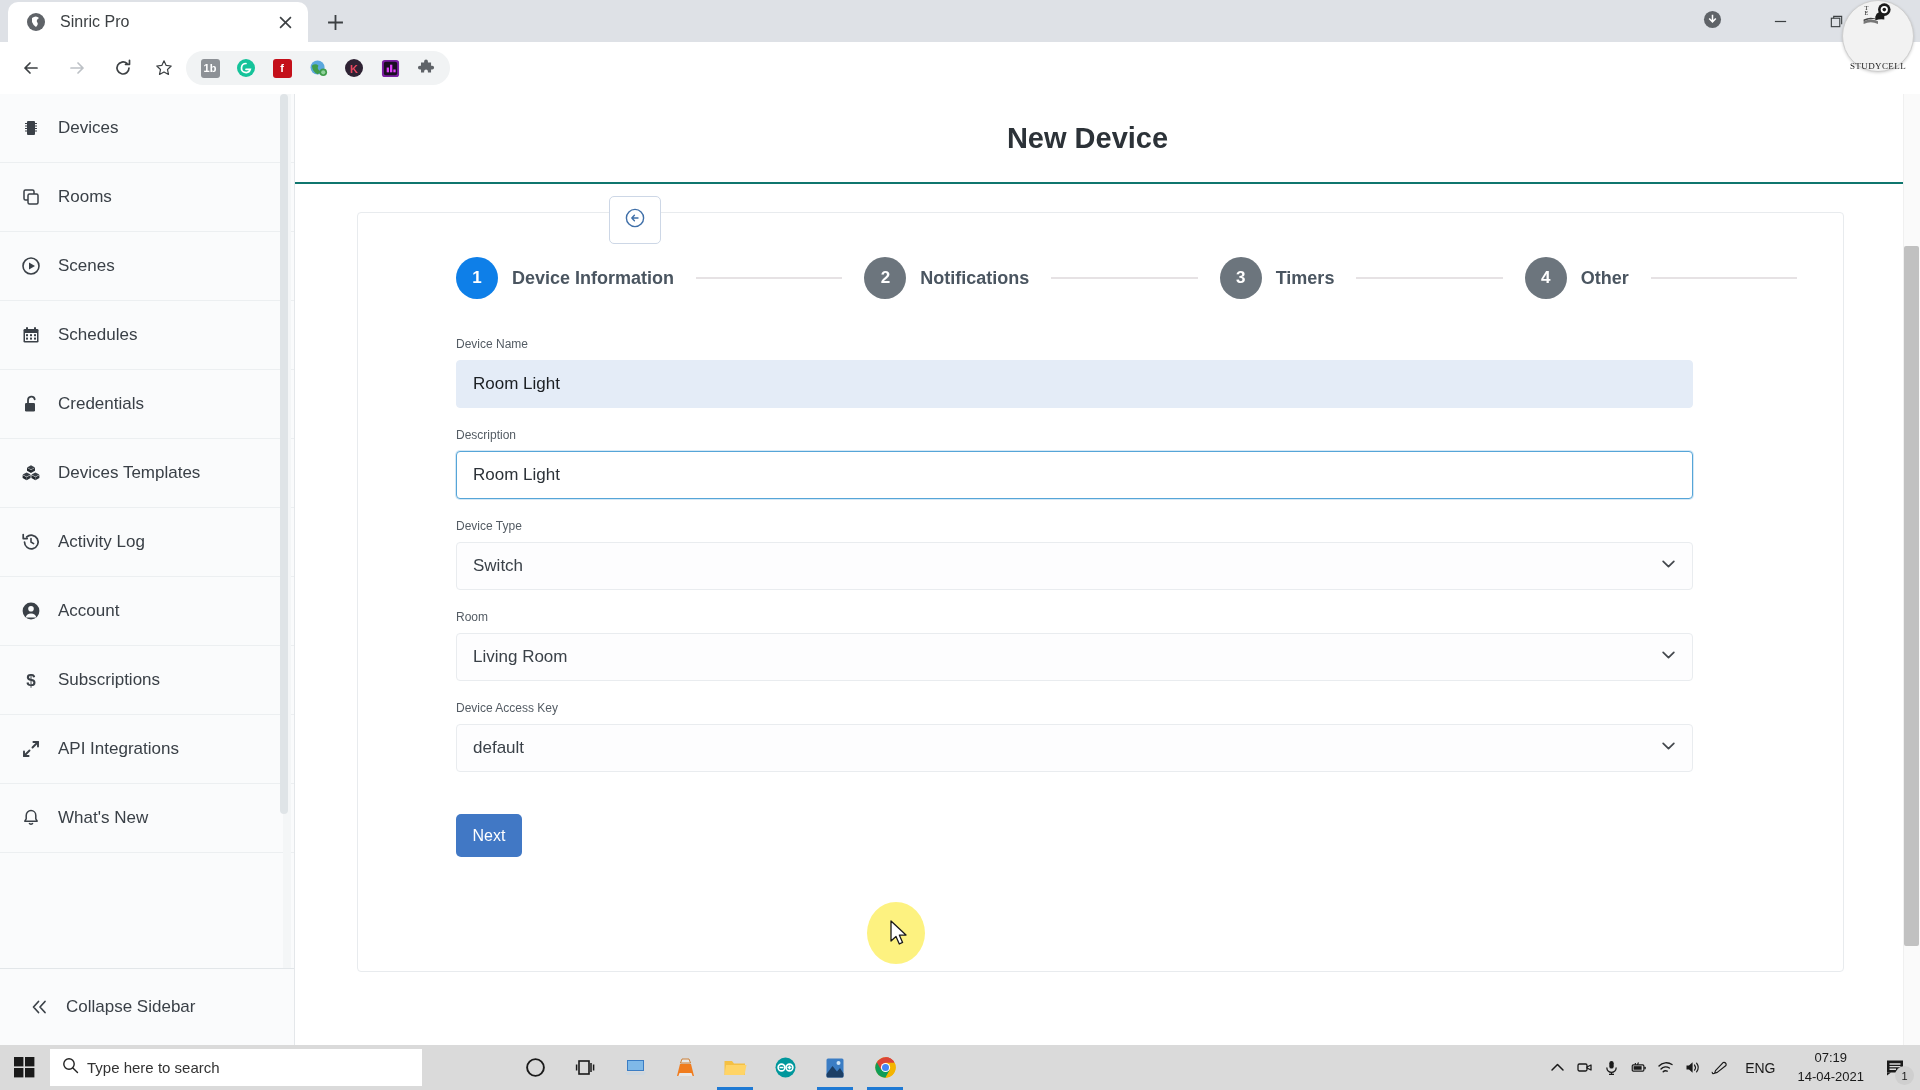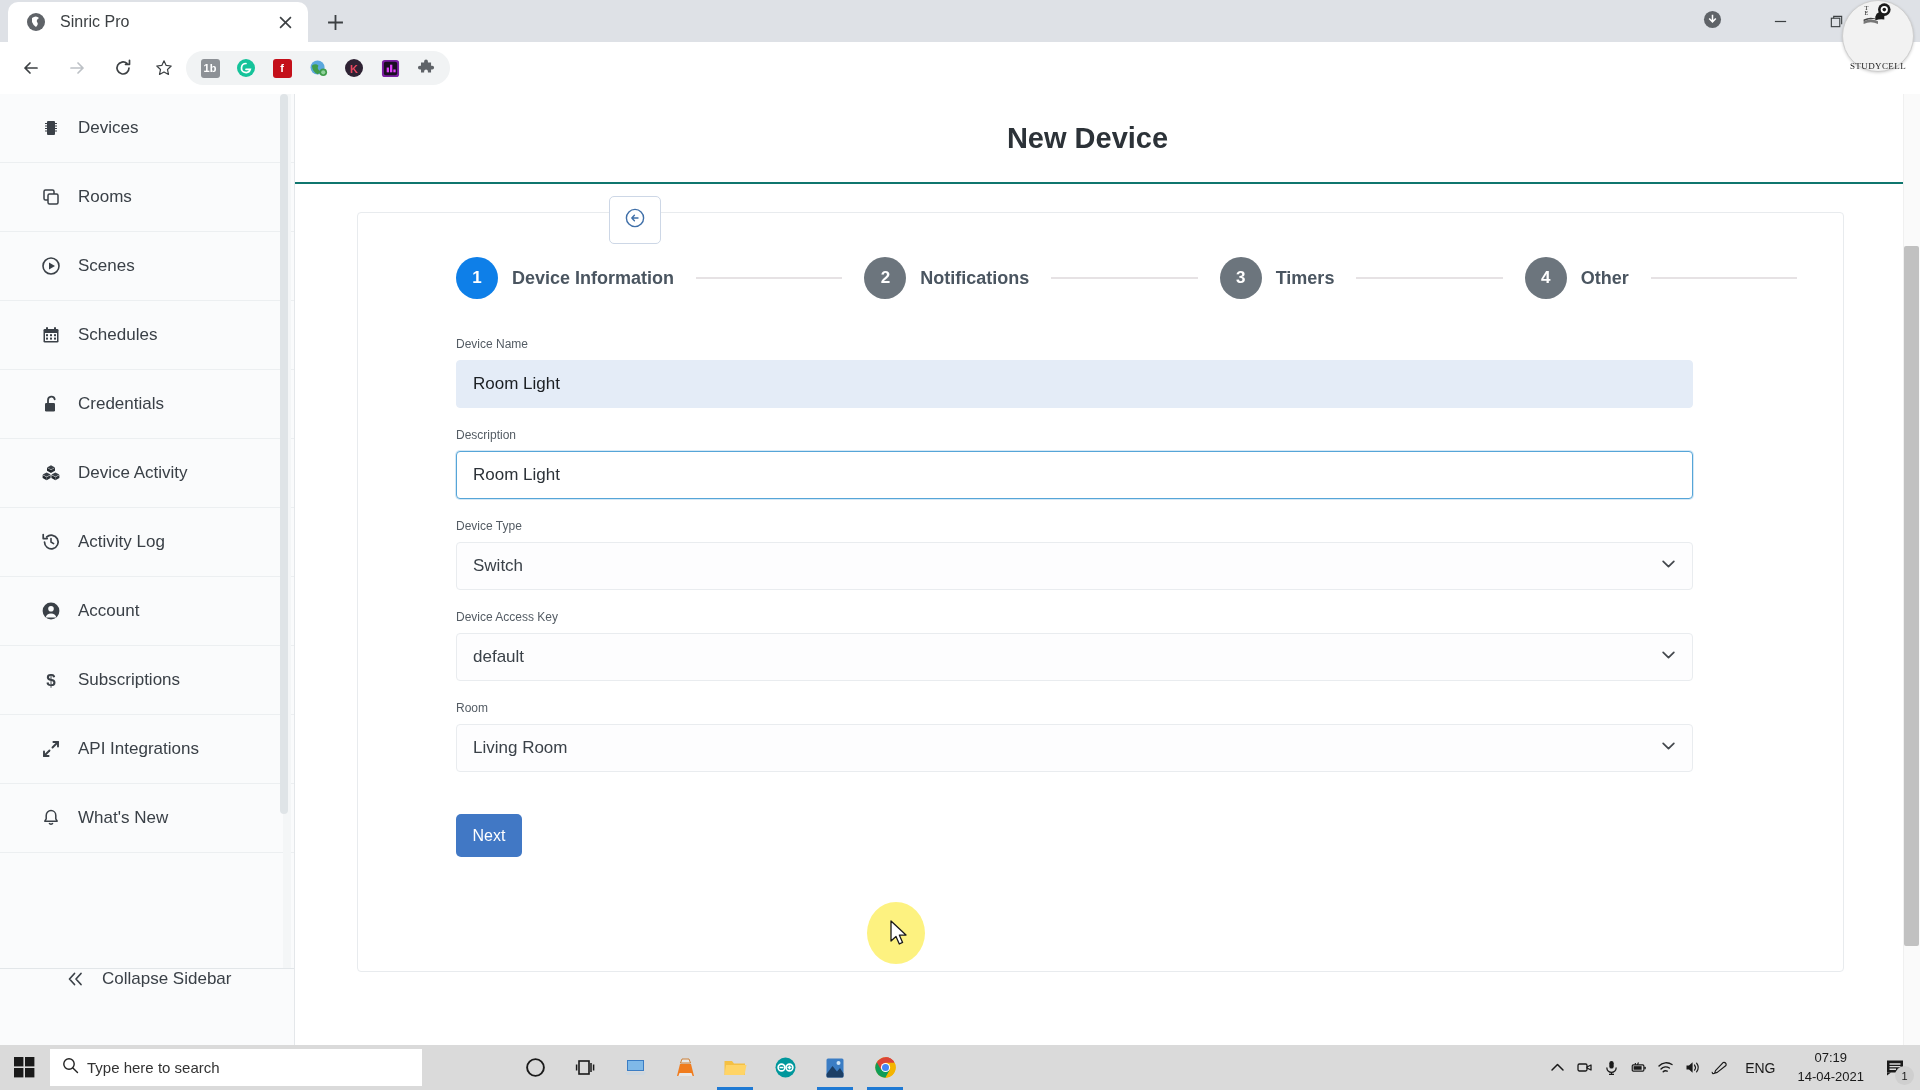--- a/index.html
+++ b/index.html
@@ -64,30 +64,30 @@
   .viewport { height: 951px; background: #ffffff; display: flex; position: relative; overflow: hidden; }
 
   
   .sidebar {
     width: 295px; flex: 0 0 295px; background: #fafbfc;
     border-right: 1px solid #e4e7ea; display: flex; flex-direction: column;
     position: relative;
   }
   .side-scroll { flex: 1; overflow: hidden; position: relative; }
   .side-item {
-    height: 69px; display: flex; align-items: center; padding-left: 34px;
+    height: 69px; display: flex; align-items: center; padding-left: 14px;
     border-bottom: 1px solid #eceff1; background: #fafbfc;
   }
   .side-icon { width: 34px; flex: 0 0 34px; display: flex; align-items: center; justify-content: center; color: #3a4047; }
   .side-icon svg { width: 20px; height: 20px; }
   .side-label { font-size: 17px; color: #3a4047; margin-left: 10px; }
   .side-track { position: absolute; right: 3px; top: 0; width: 8px; bottom: 0; background: #f4f6f7; }
   .side-thumb { position: absolute; right: 3px; top: 0; width: 8px; height: 720px; background: #dfe4e7; border-radius: 4px; }
   .collapse-wrap { border-top: 1px solid #e2e6e9; background: #fafbfc; }
-  .collapse-item { height: 76px; display: flex; align-items: flex-start; padding-left: 22px; margin-left: 36px; }
+  .collapse-item { height: 76px; display: flex; align-items: center; padding-left: 22px; }
 
   
   .content { flex: 1; background: #ffffff; overflow: hidden; position: relative; }
   .page-head { height: 90px; position: relative; display: flex; align-items: center; border-bottom: 2px solid #0f766e; }
   .backbtn {
     position: absolute; left: 314px; top: 102px; width: 52px; height: 48px;
     border: 1px solid #cdd7e6; border-radius: 5px; background: #fff;
     display: flex; align-items: center; justify-content: center;
   }
   .backbtn svg { width: 22px; height: 22px; }
@@ -381,21 +381,21 @@
                 <path d="M5.6 9.4 L9.6 11.6 L5.6 13.8 L1.6 11.6 z" fill="#3a4047"></path>
                 <path d="M14.4 9.4 L18.4 11.6 L14.4 13.8 L10.4 11.6 z" fill="#3a4047"></path>
                 <path d="M6 4.8 v3 l4 2.2 v-3 z" fill="#20262c"></path>
                 <path d="M14 4.8 v3 l-4 2.2 v-3 z" fill="#2b3137"></path>
                 <path d="M1.6 12 v3 l4 2.2 v-3 z" fill="#20262c"></path>
                 <path d="M9.6 12 v3 l-4 2.2 v-3 z" fill="#2b3137"></path>
                 <path d="M10.4 12 v3 l4 2.2 v-3 z" fill="#20262c"></path>
                 <path d="M18.4 12 v3 l-4 2.2 v-3 z" fill="#2b3137"></path>
               </svg>
             </span>
-          <span class="side-label">Device Activity</span>
+          <span class="side-label">Devices Templates</span>
         </div>
 
         <div class="side-item">
           <span class="side-icon">
               <svg viewBox="0 0 20 20">
                 <path d="M3.5 10 a6.8 6.8 0 1 0 2.2 -5" stroke="#3a4047" stroke-width="1.7" fill="none" stroke-linecap="round"></path>
                 <path d="M2.2 2.6 V6.6 H6.2" stroke="#3a4047" stroke-width="1.7" fill="none" stroke-linecap="round" stroke-linejoin="round"></path>
                 <path d="M10 6.6 V10 L12.6 11.6" stroke="#3a4047" stroke-width="1.6" fill="none" stroke-linecap="round"></path>
               </svg>
             </span>
@@ -517,33 +517,33 @@
             <span class="fld-label">Device Type</span>
             <div class="sel">
               <span>Switch</span>
               <span><svg viewBox="0 0 14 14">
                     <path d="M2 5 L7 10 L12 5" stroke="#44484d" stroke-width="1.6" fill="none" stroke-linecap="round" stroke-linejoin="round"></path>
                   </svg></span>
             </div>
           </div>
 
           <div class="fld">
-            <span class="fld-label">Device Access Key</span>
+            <span class="fld-label">Room</span>
             <div class="sel">
-              <span>default</span>
+              <span>Living Room</span>
               <span><svg viewBox="0 0 14 14">
                     <path d="M2 5 L7 10 L12 5" stroke="#44484d" stroke-width="1.6" fill="none" stroke-linecap="round" stroke-linejoin="round"></path>
                   </svg></span>
             </div>
           </div>
 
           <div class="fld">
-            <span class="fld-label">Room</span>
+            <span class="fld-label">Device Access Key</span>
             <div class="sel">
-              <span>Living Room</span>
+              <span>default</span>
               <span><svg viewBox="0 0 14 14">
                     <path d="M2 5 L7 10 L12 5" stroke="#44484d" stroke-width="1.6" fill="none" stroke-linecap="round" stroke-linejoin="round"></path>
                   </svg></span>
             </div>
           </div>
 
           <button class="nextbtn">Next</button>
         </div>
       </div>
 

